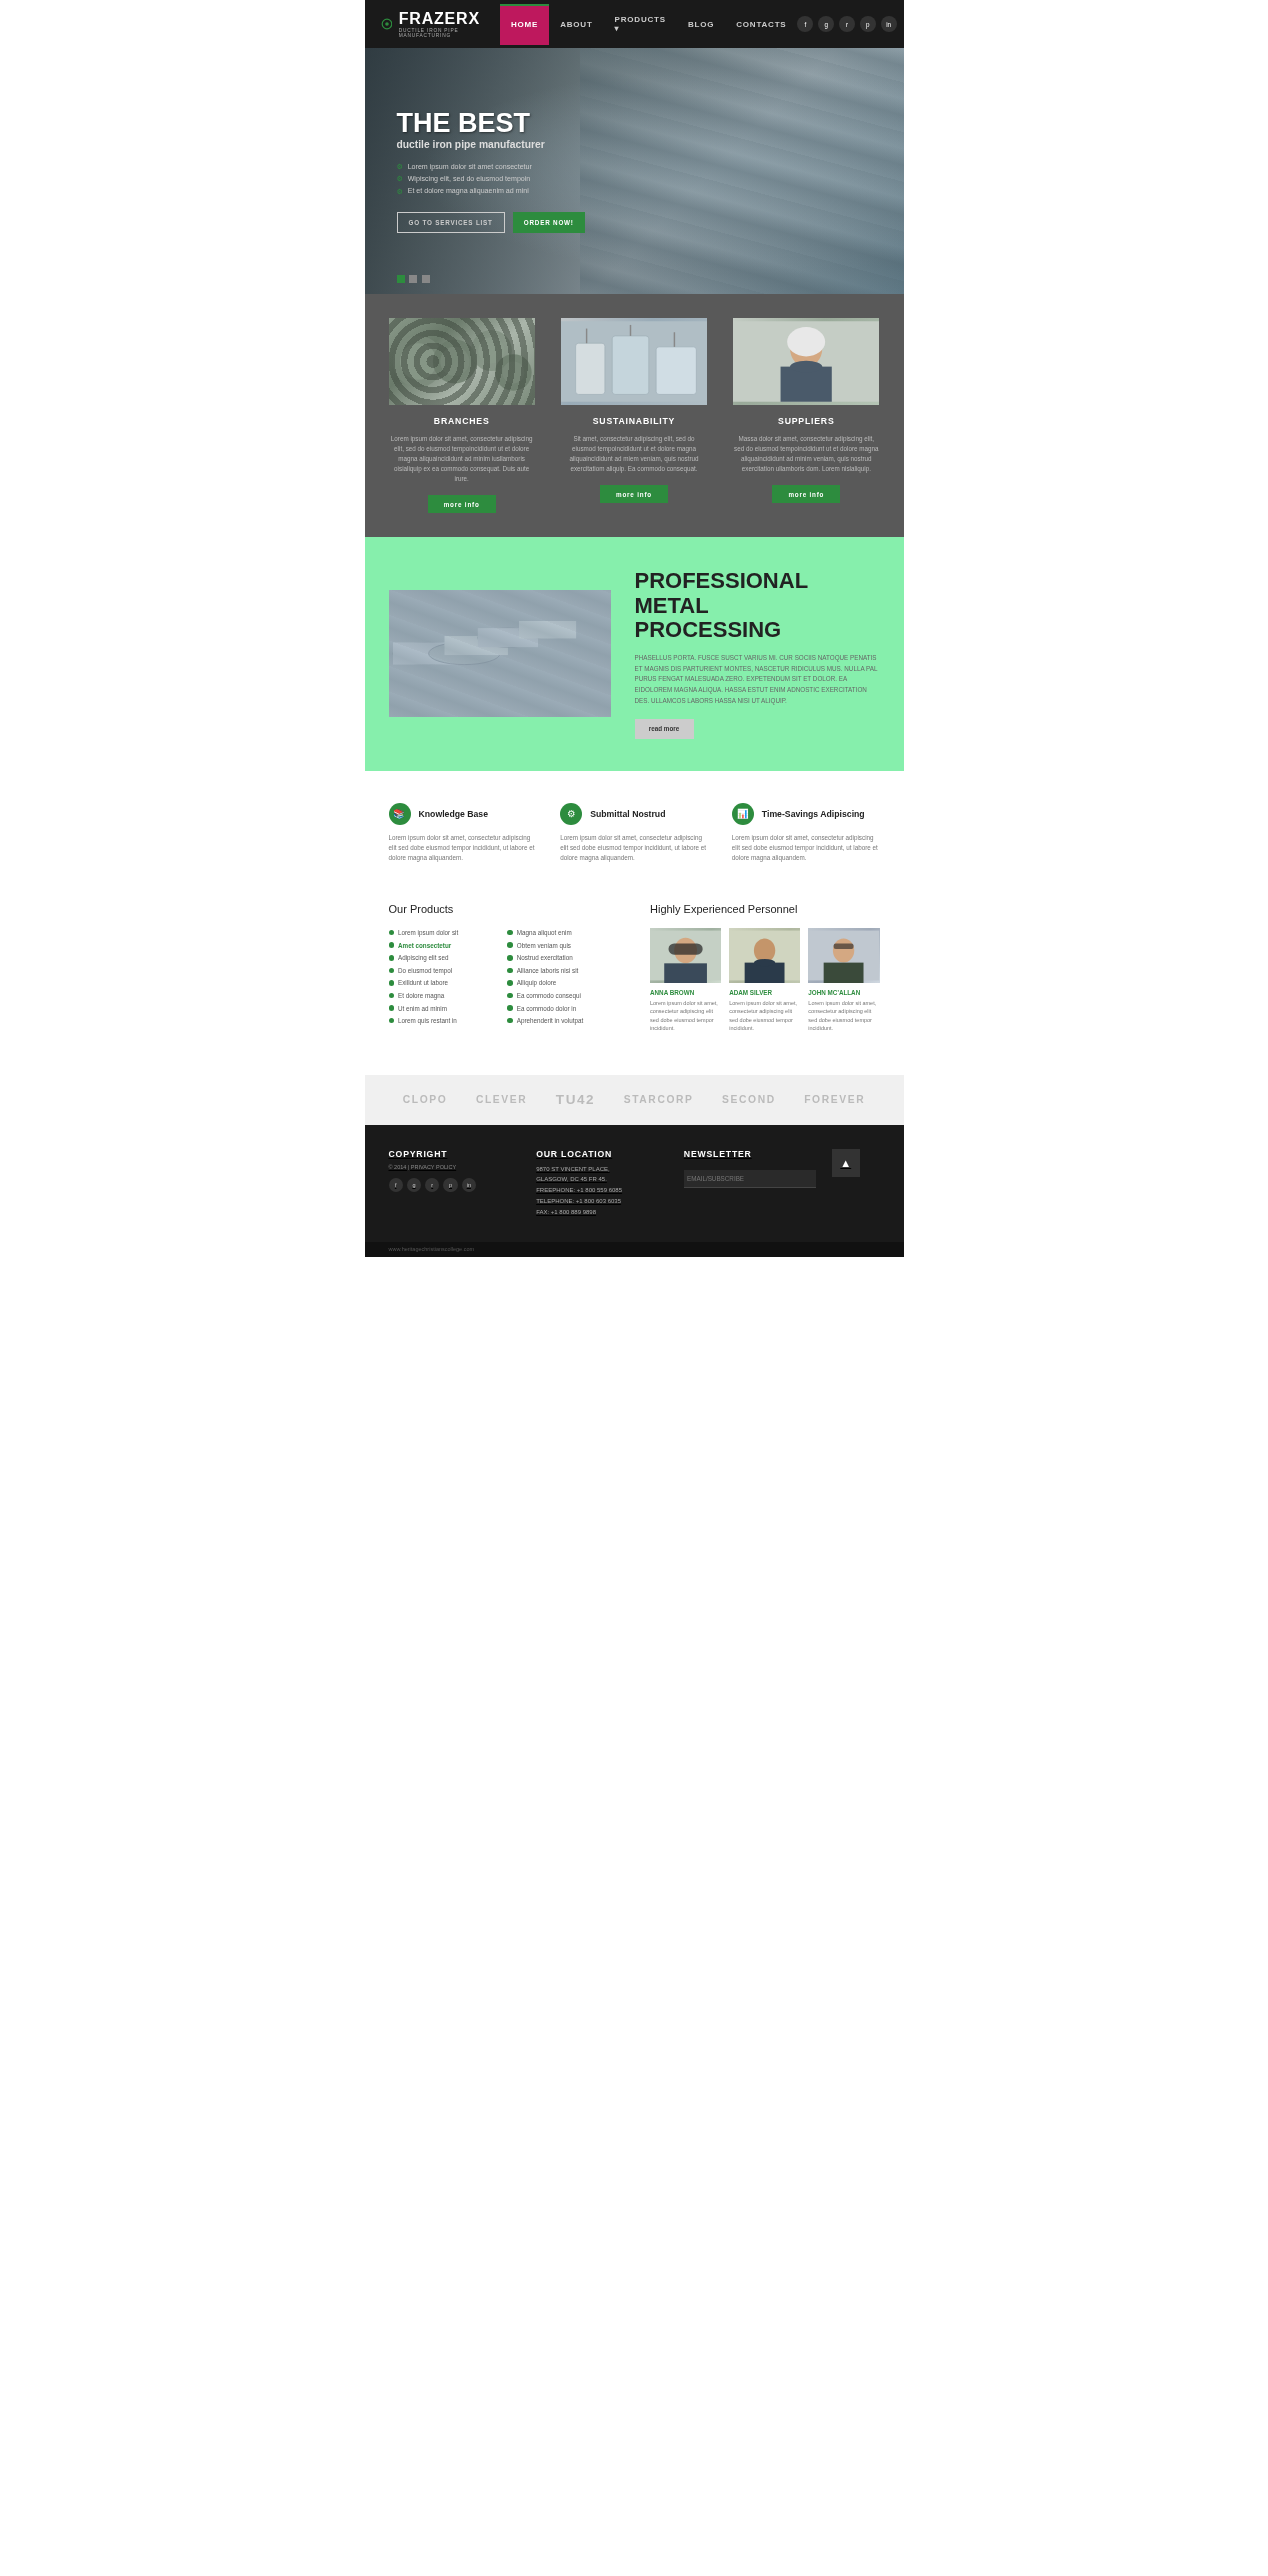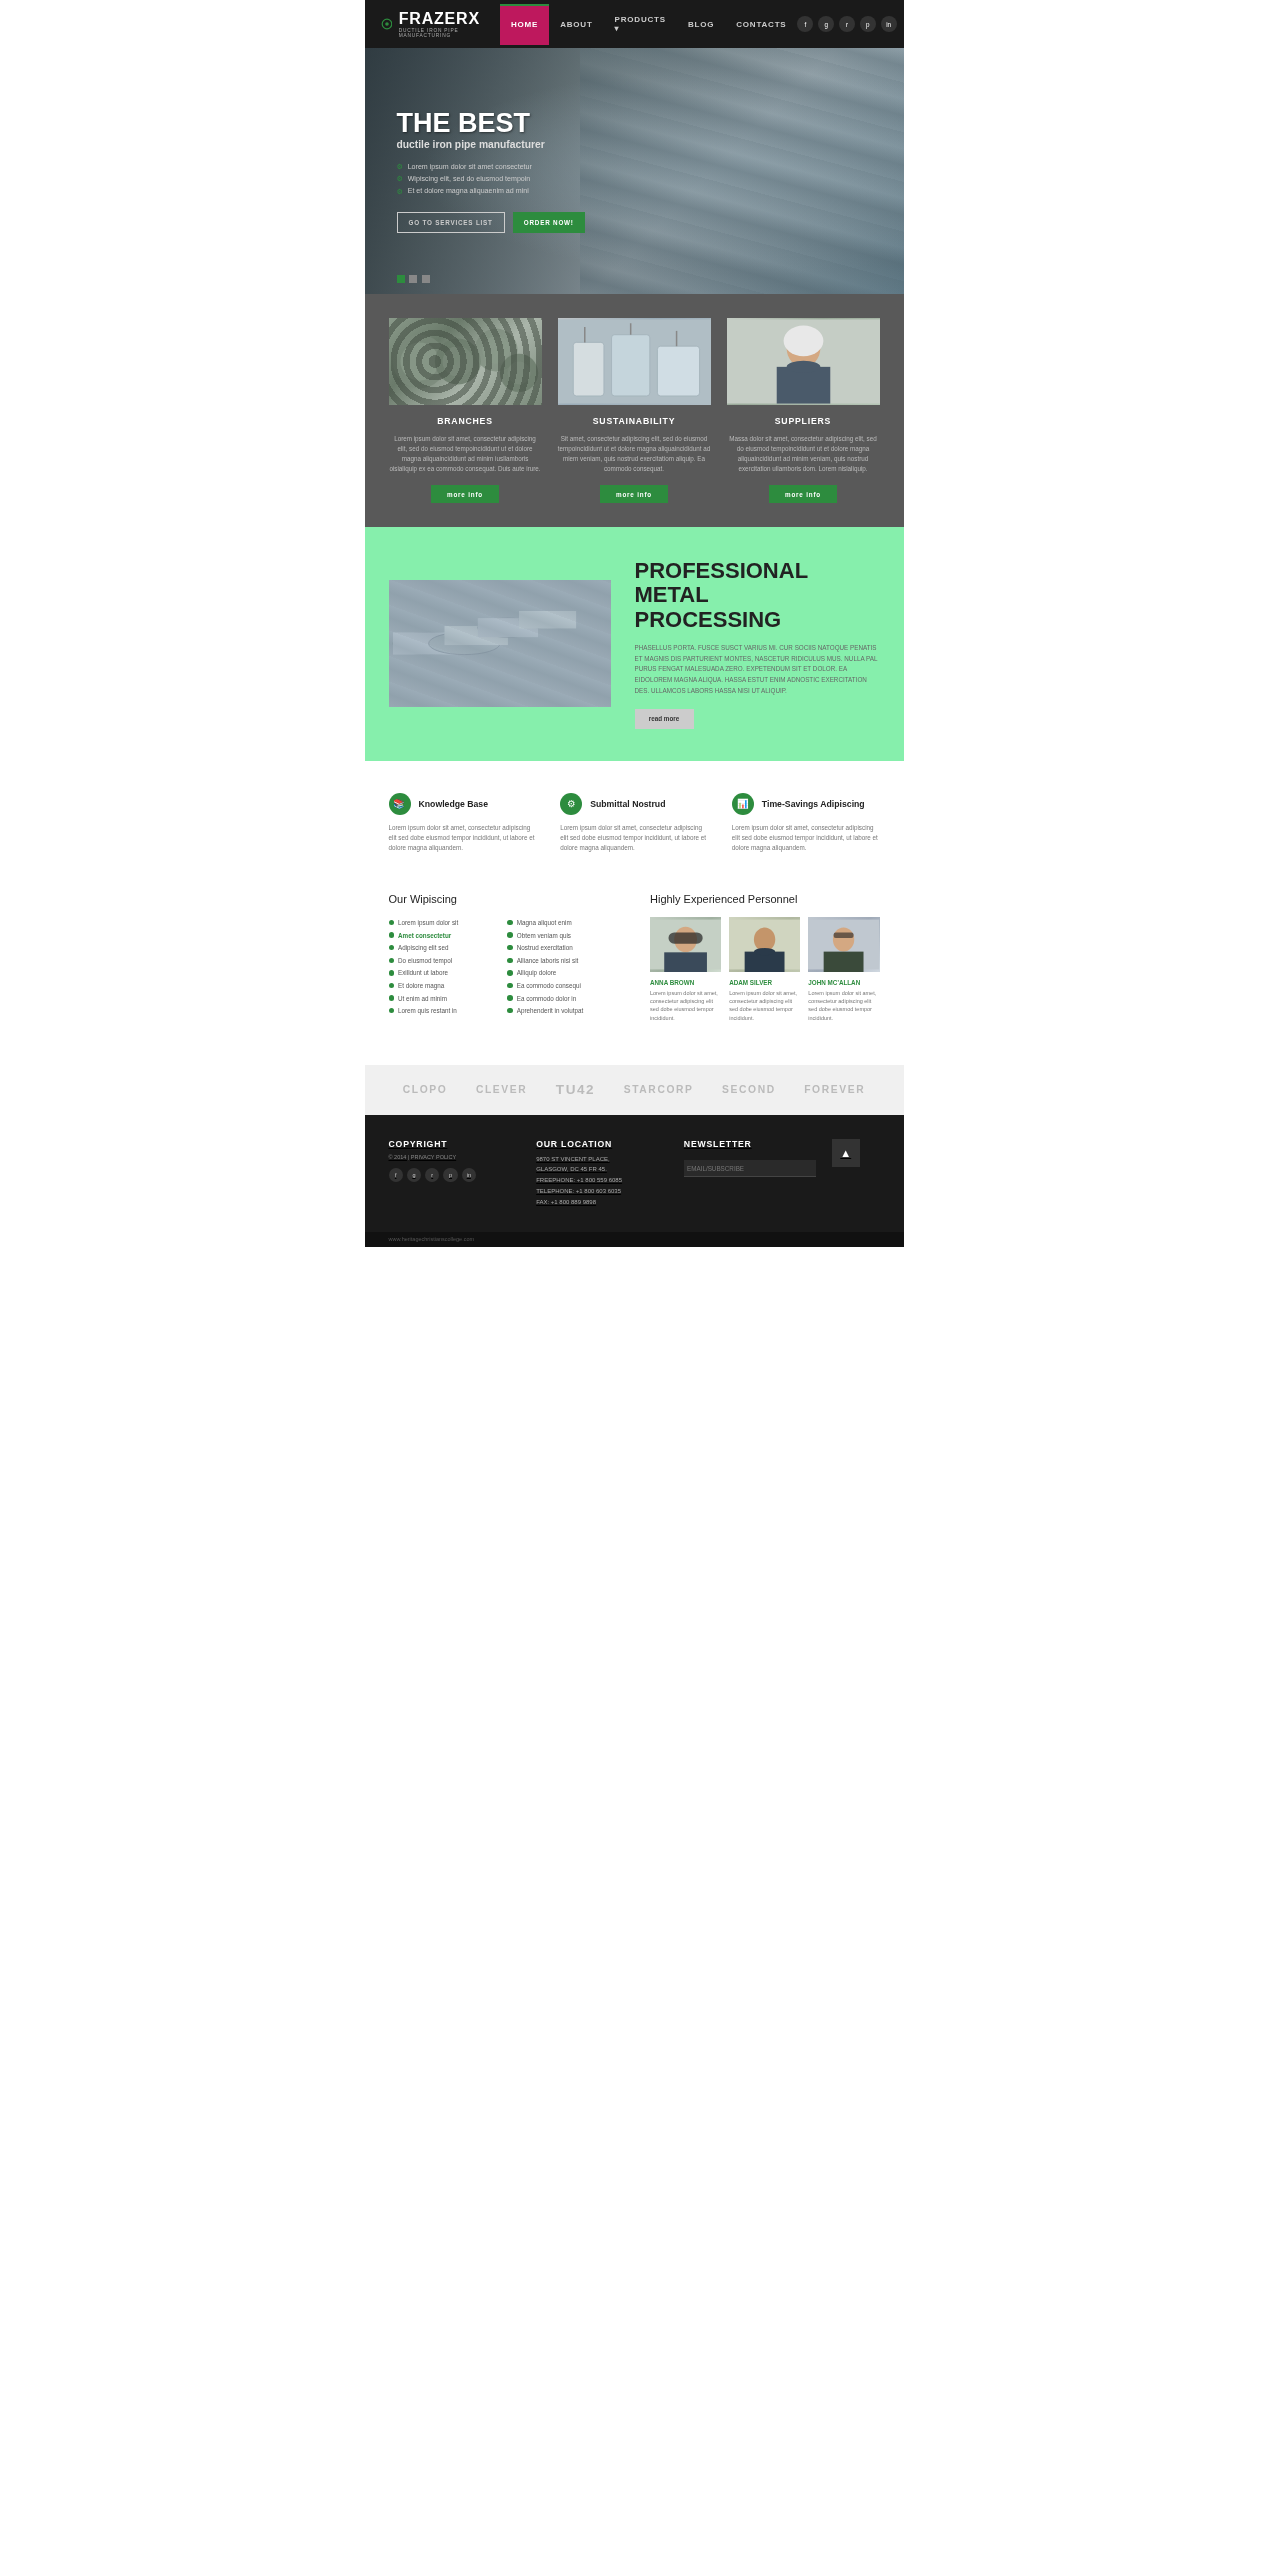--- a/index.html
+++ b/index.html
@@ -186,21 +186,21 @@
     }
 
     
     .cards-section {
       background: #595959;
       padding: 24px 24px;
     }
     .cards-grid {
       display: grid;
       grid-template-columns: 1fr 1fr 1fr;
-      gap: 16px;
+      gap: 26px;
     }
     .card {
       text-align: center;
     }
     .card-img-pipes {
       background: linear-gradient(135deg, #8a9a8a 0%, #6a7a6a 30%, #aab5aa 60%, #7a8a7a 100%);
       width: 100%;
       height: 87px;
       margin-bottom: 11px;
       position: relative;
@@ -669,21 +669,21 @@
         <div class="feature-title">Time-Savings Adipiscing</div>
       </div>
       <div class="feature-text">Lorem ipsum dolor sit amet, consectetur adipiscing elit sed dobe eiusmod tempor incididunt, ut labore et dolore magna aliquandem.</div>
     </div>
   </div>
 </section>
 
 <section class="products-personnel-section">
   <div class="pp-grid">
     <div>
-      <div class="section-title">Our Wipiscing</div>
+      <div class="section-title">Our Products</div>
       <div class="products-list">
         <div class="product-item"><div class="product-dot"></div>Lorem ipsum dolor sit</div>
         <div class="product-item"><div class="product-dot"></div>Magna aliquot enim</div>
         <div class="product-item highlighted"><div class="product-dot"></div>Amet consectetur</div>
         <div class="product-item"><div class="product-dot"></div>Obtem veniam quis</div>
         <div class="product-item"><div class="product-dot"></div>Adipiscing elit sed</div>
         <div class="product-item"><div class="product-dot"></div>Nostrud exercitation</div>
         <div class="product-item"><div class="product-dot"></div>Do eiusmod tempol</div>
         <div class="product-item"><div class="product-dot"></div>Alliance laboris nisi sit</div>
         <div class="product-item"><div class="product-dot"></div>Exilldunt ut labore</div>

